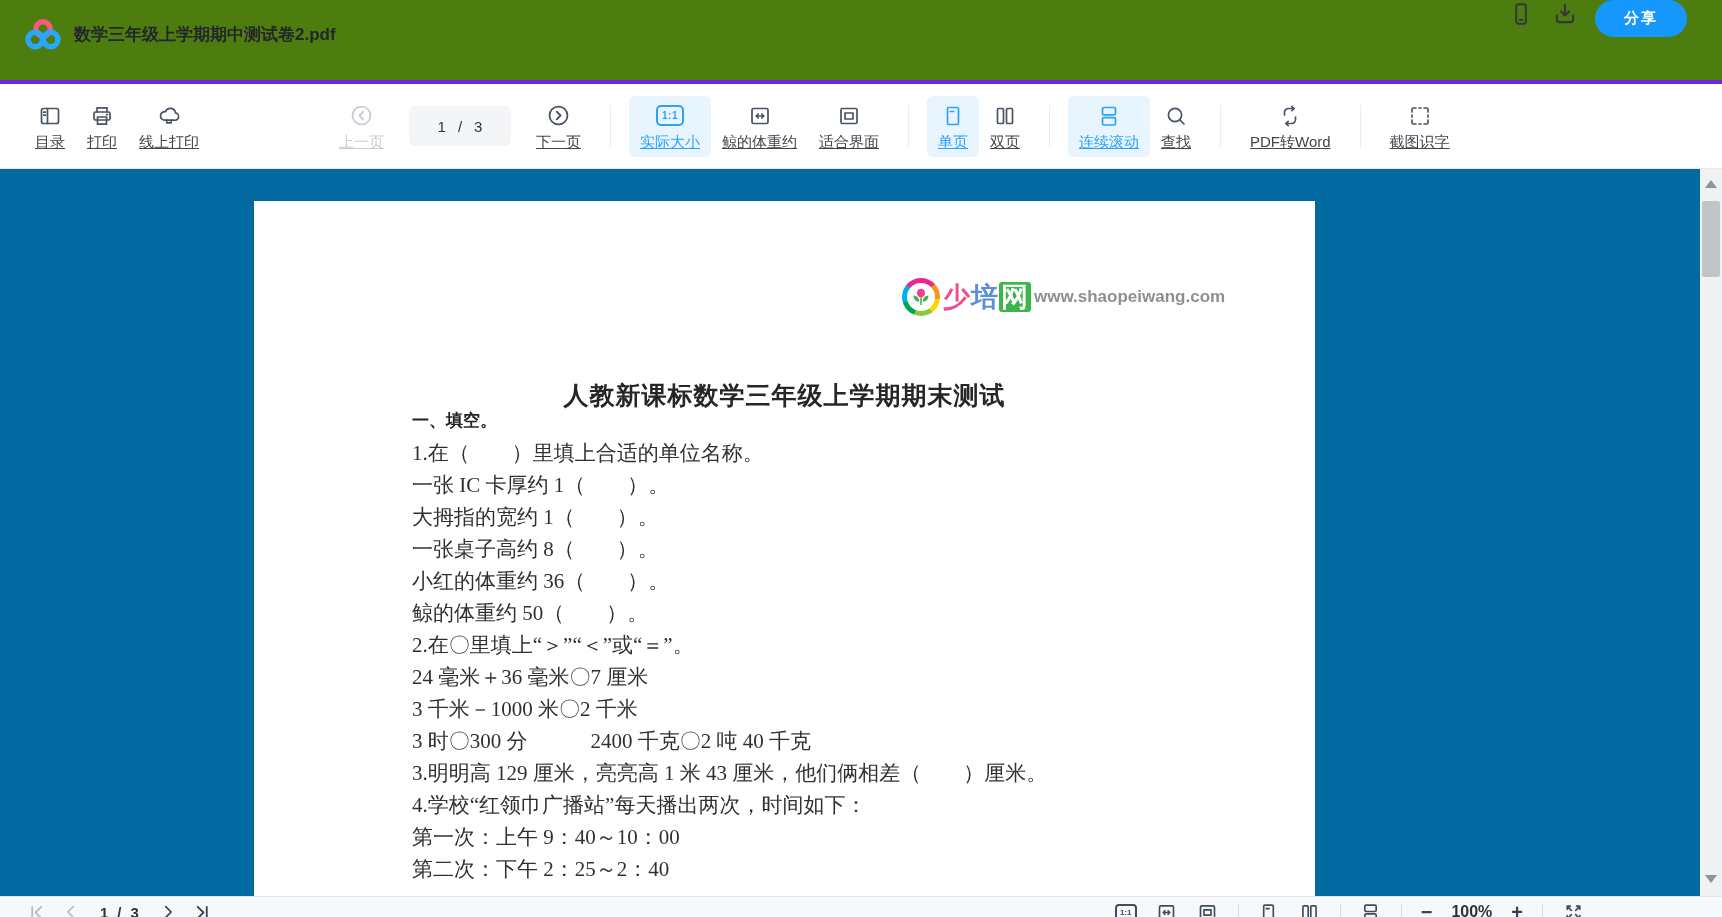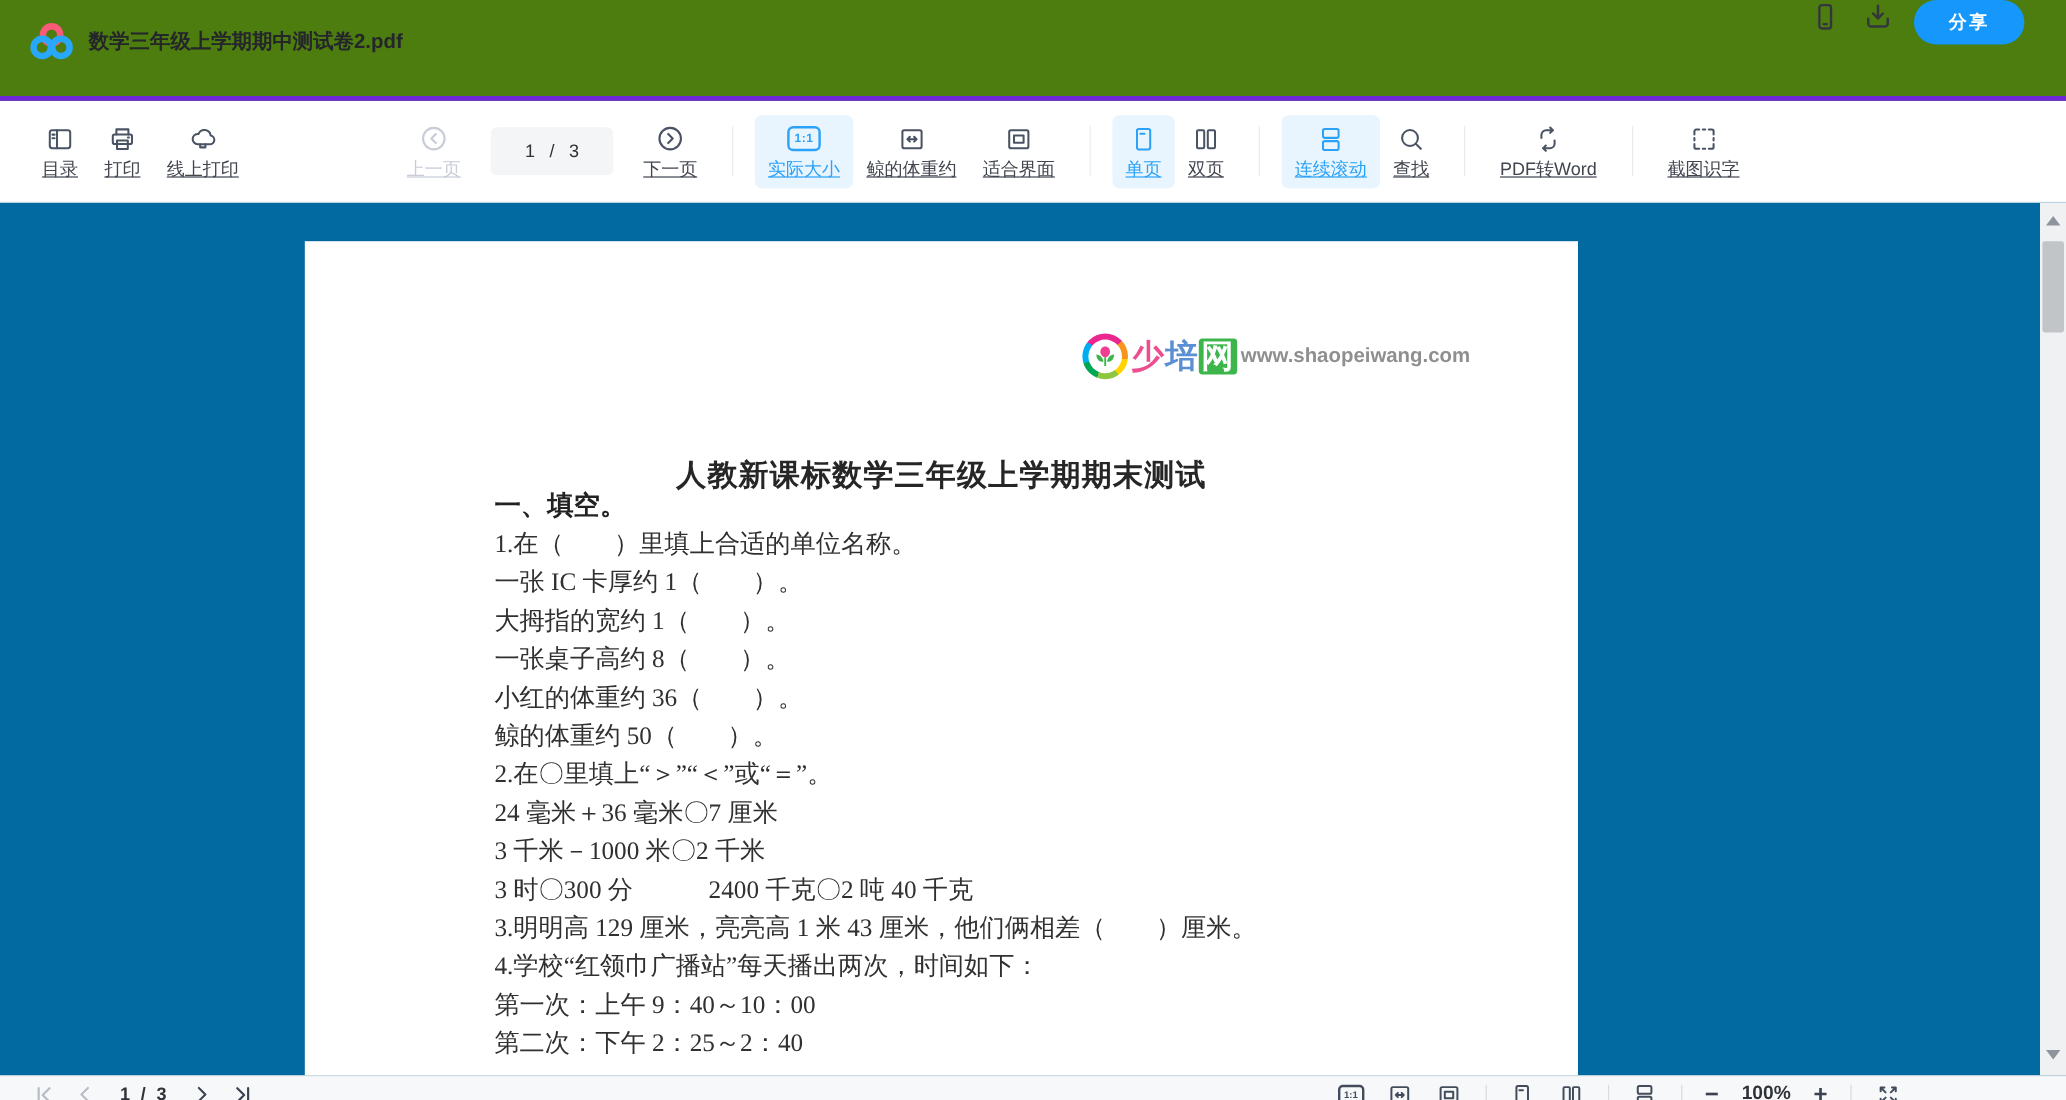--- a/index.html
+++ b/index.html
@@ -52,21 +52,21 @@
   .sp-pei  { color:#5b8fd4; }
   .sp-wang { color:#fff; background:#3cb54a; border-radius:3px; padding:0 2px; }
   .sp-url { font-size:17px; font-weight:700; color:#8f8f8f; margin-left:3px; }
 
   .doc-title { position:absolute; top:150px; left:0; right:0; text-align:center;
                font-size:25px; font-weight:700; color:#262626; letter-spacing:1px;margin-top:28px; }
   .doc-lines { position:absolute; left:158px; top:204px; right:40px;
                font-family:"Liberation Serif","DejaVu Serif",serif;
                font-size:21px; line-height:32px; color:#303030; }
   .doc-line.bold { font-family:"Liberation Sans","DejaVu Sans",sans-serif;
-                   font-weight:700; font-size:22px; color:#222; }
+                   font-weight:700; font-size:17px; color:#222; }
 
   
   .vscroll { position:absolute; top:0; right:0; bottom:0; width:22px; background:#f0f1f2; }
   .vs-arrow { position:absolute; left:0; width:22px; height:22px; display:flex; align-items:center; justify-content:center; cursor:pointer; }
   .vs-up { top:4px; } .vs-down { bottom:6px; }
   .tri-up { width:0; height:0; border-left:6px solid transparent; border-right:6px solid transparent; border-bottom:8px solid #8d949c; }
   .tri-down { width:0; height:0; border-left:6px solid transparent; border-right:6px solid transparent; border-top:8px solid #8d949c; }
   .vs-thumb { position:absolute; left:2px; right:2px; top:32px; height:76px; background:#c2c5c8; border-radius:2px; cursor:pointer; }
 
   

